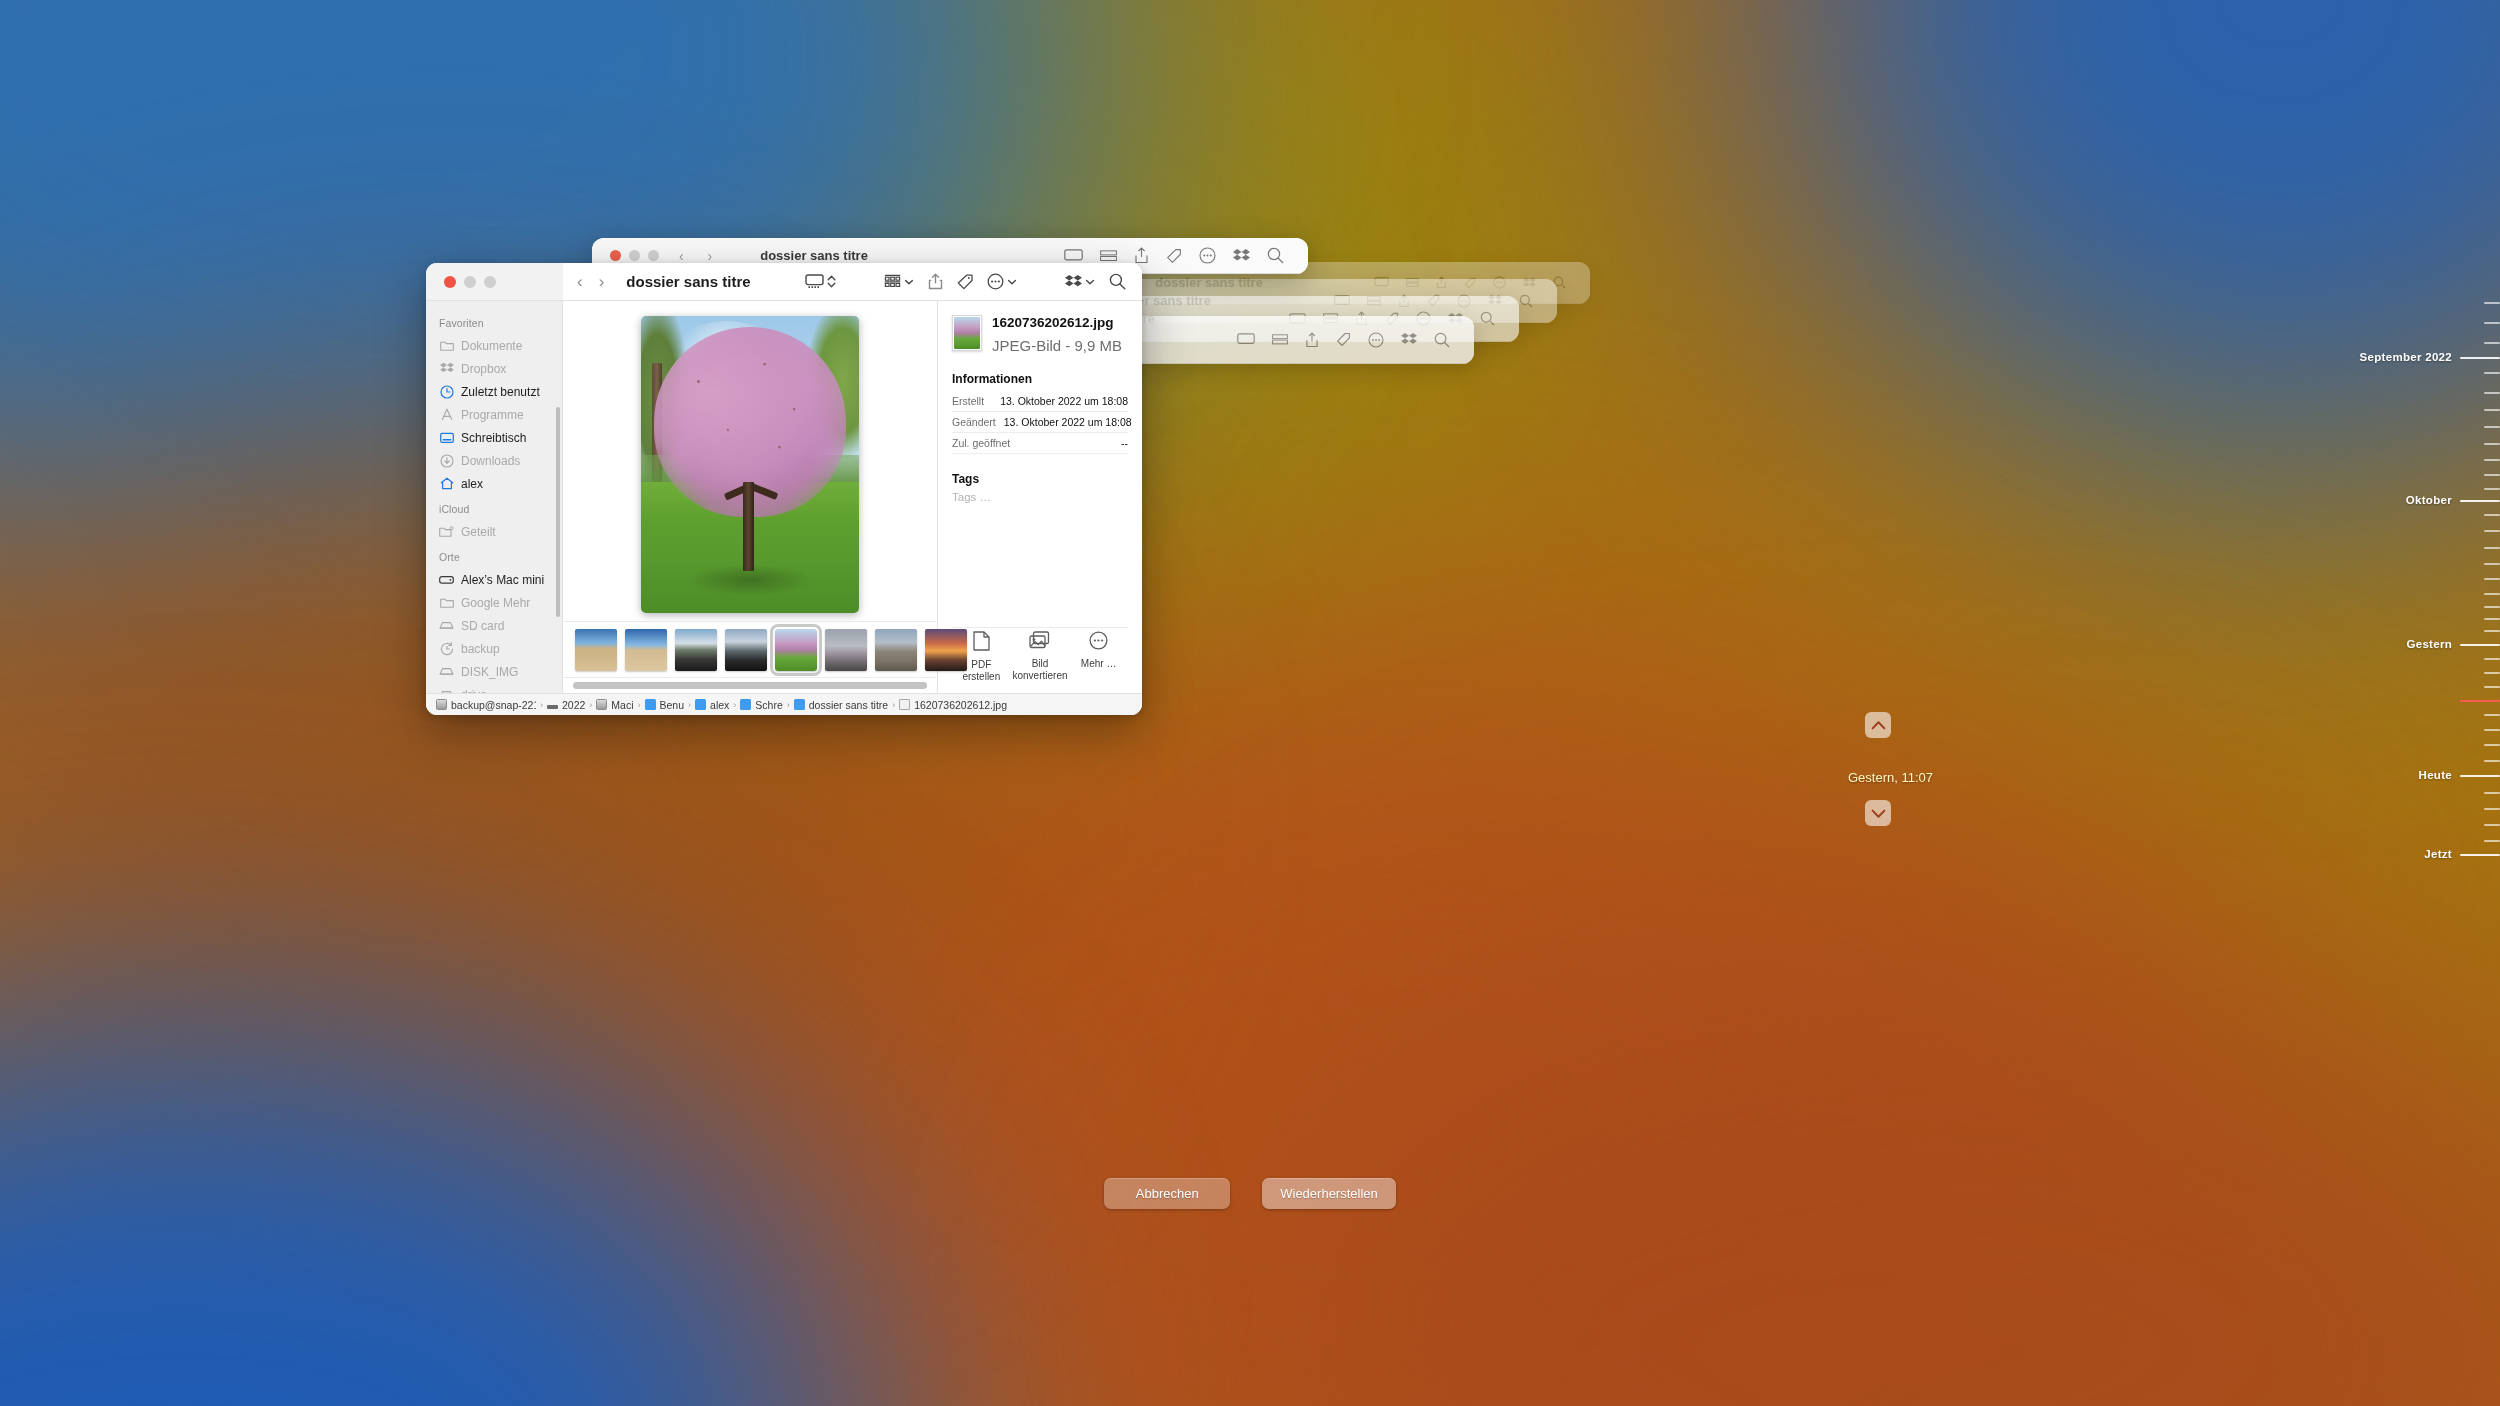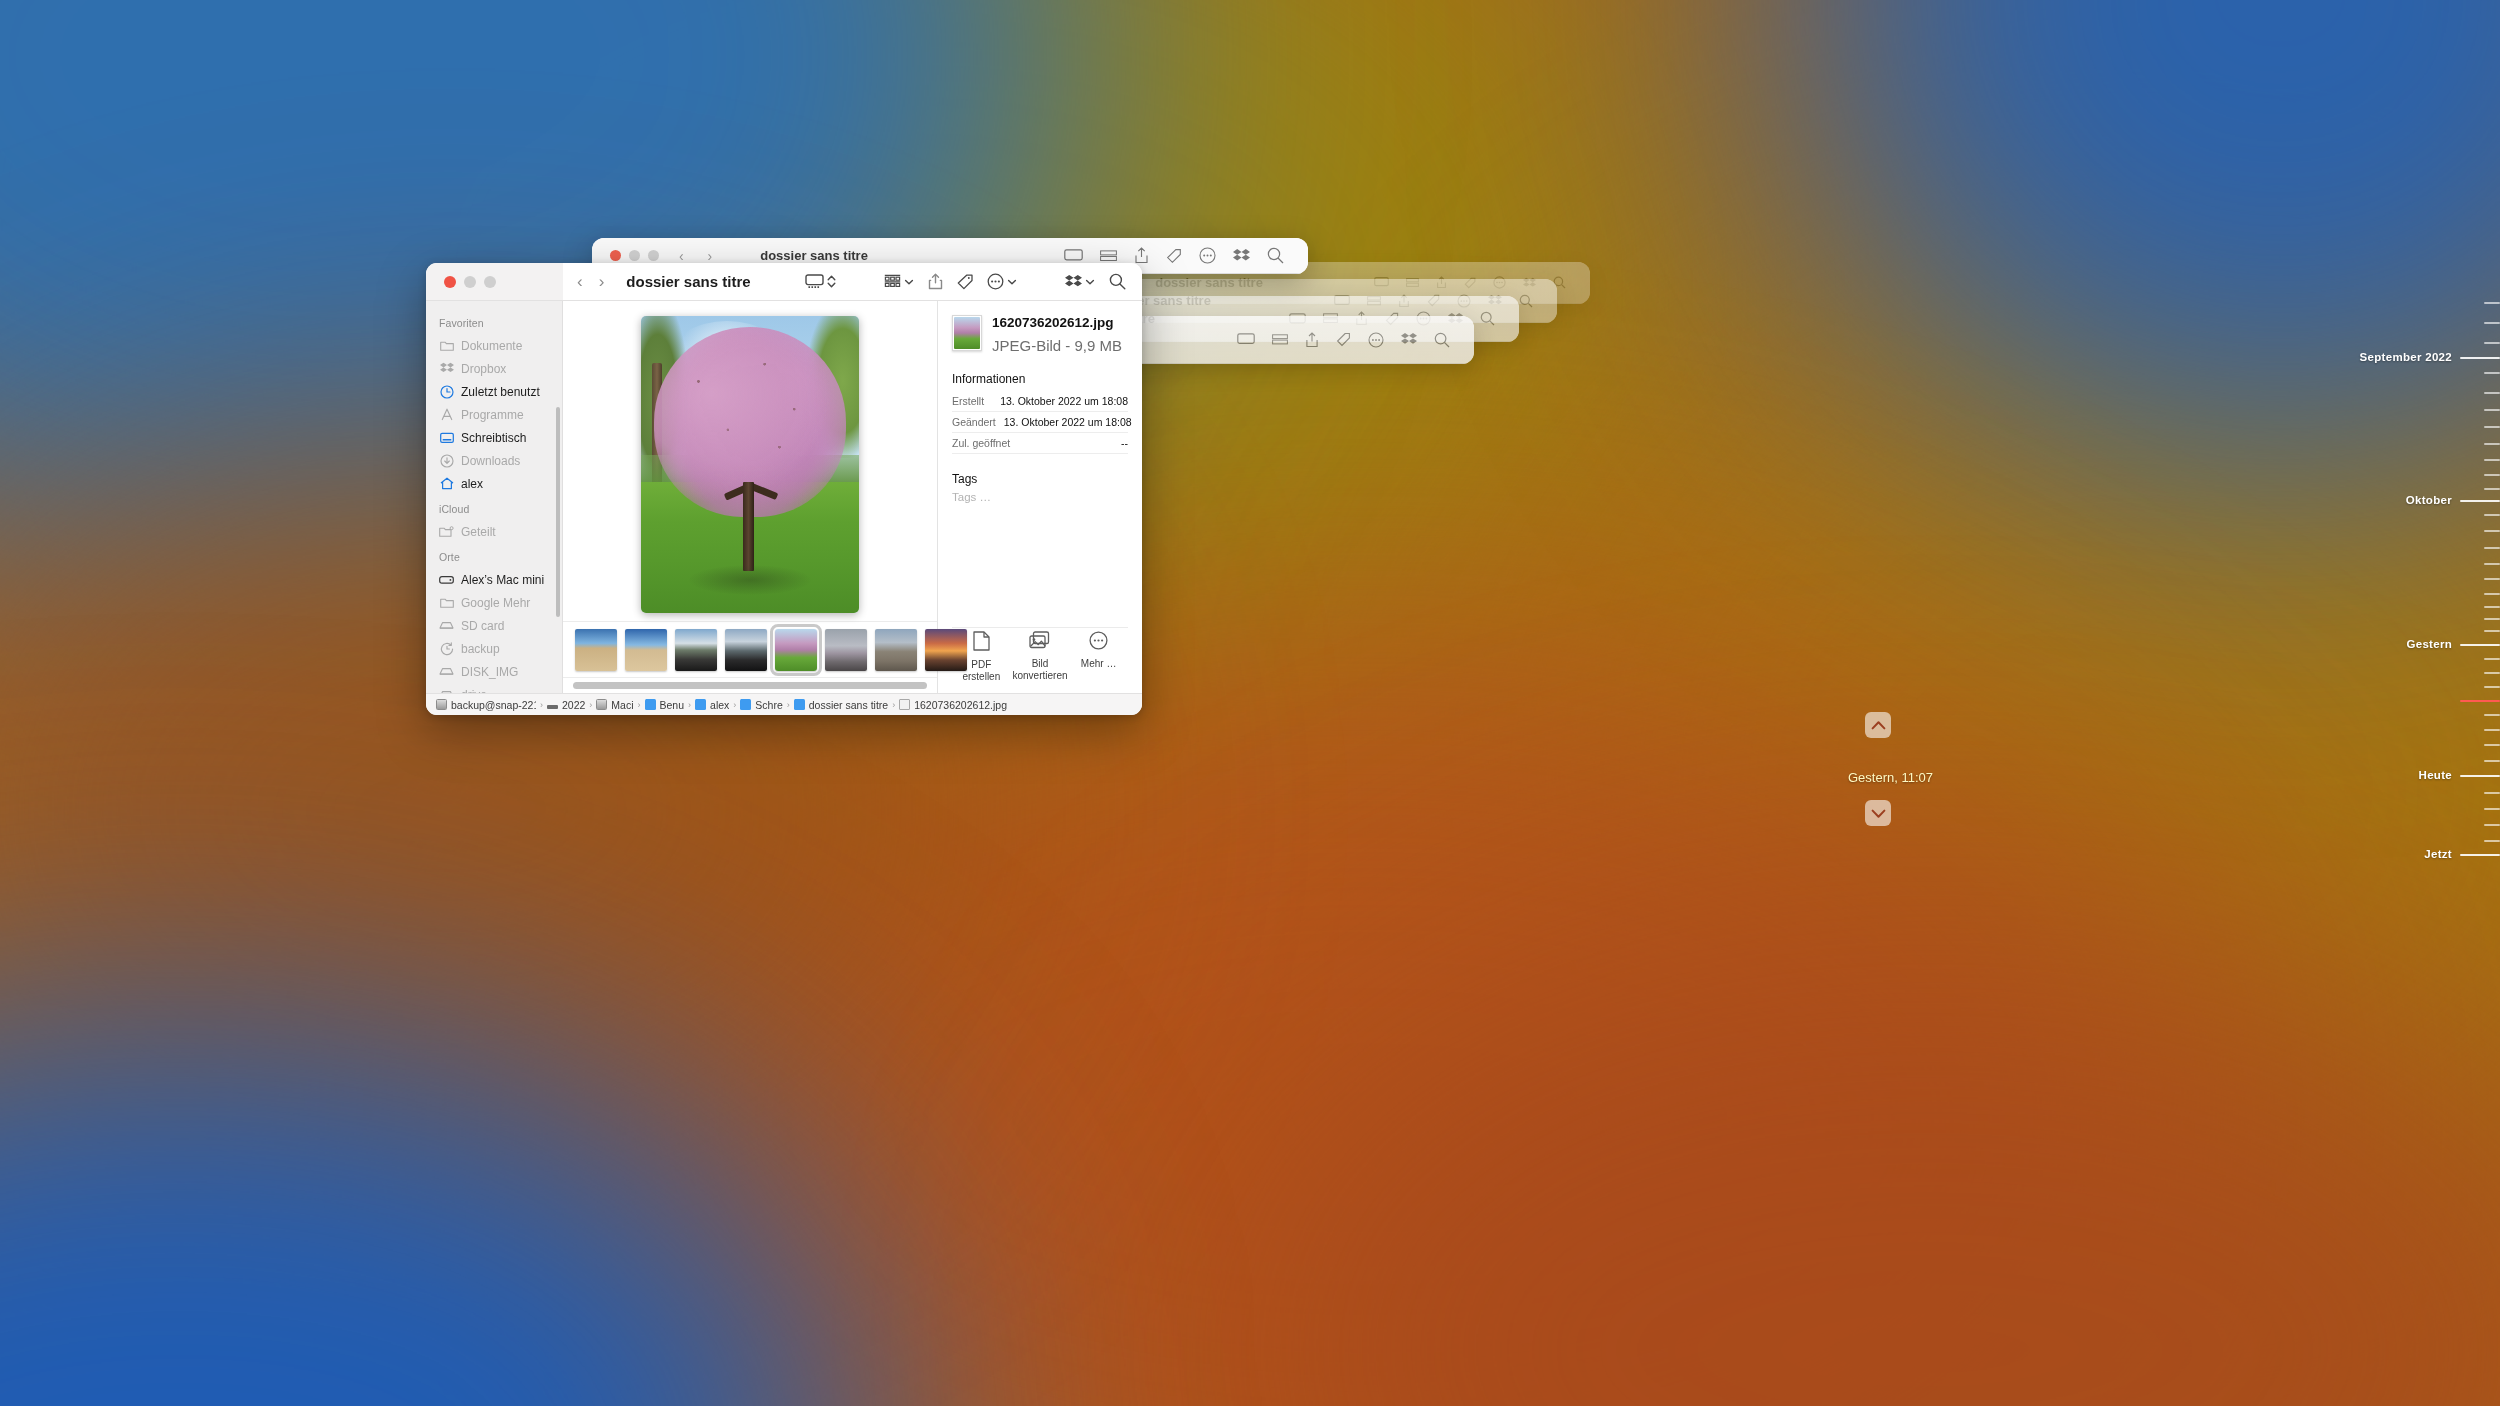--- a/index.html
+++ b/index.html
@@ -343,21 +343,21 @@
     position: relative;
   }
   .file-thumb .mini { position: absolute; inset: 1px; border-radius: 1px; }
   .file-meta { min-width: 0; }
   .file-name {
     font-size: 13.5px; font-weight: 700; color: #111;
     line-height: 1.15; word-break: break-all;
   }
   .file-sub { font-size: 15px; color: #6e6e6e; margin-top: 6px; }
 
-  .sec-title { font-size: 12px; font-weight: 400; color: #111; margin-bottom: 5px; }
+  .sec-title { font-size: 12px; font-weight: 700; color: #111; margin-bottom: 5px; }
   .kv {
     display: flex; justify-content: space-between; align-items: baseline;
     gap: 8px;
     font-size: 10.5px;
     padding: 4px 0;
     border-bottom: 1px solid #ededed;
   }
   .kv:last-of-type { border-bottom: none; }
   .kv .k { color: #6e6e6e; white-space: nowrap; }
   .kv .v { color: #111; font-weight: 400; white-space: nowrap; }
@@ -1172,14 +1172,18 @@
     <div class="tl-tick minor" style="top:744px;"></div>
     <div class="tl-tick minor" style="top:760px;"></div>
     <div class="tl-tick major" style="top:775px;"></div>
     <div class="tl-tick minor" style="top:792px;"></div>
     <div class="tl-tick minor" style="top:808px;"></div>
     <div class="tl-tick minor" style="top:824px;"></div>
     <div class="tl-tick minor" style="top:840px;"></div>
     <div class="tl-tick major" style="top:854px;"></div>
   </div>
 
+  <div id="tm-buttons">
+    <button class="tm-btn cancel">Abbrechen</button>
+    <button class="tm-btn restore">Wiederherstellen</button>
+  </div>
 
 </div>
 
 </body></html>

